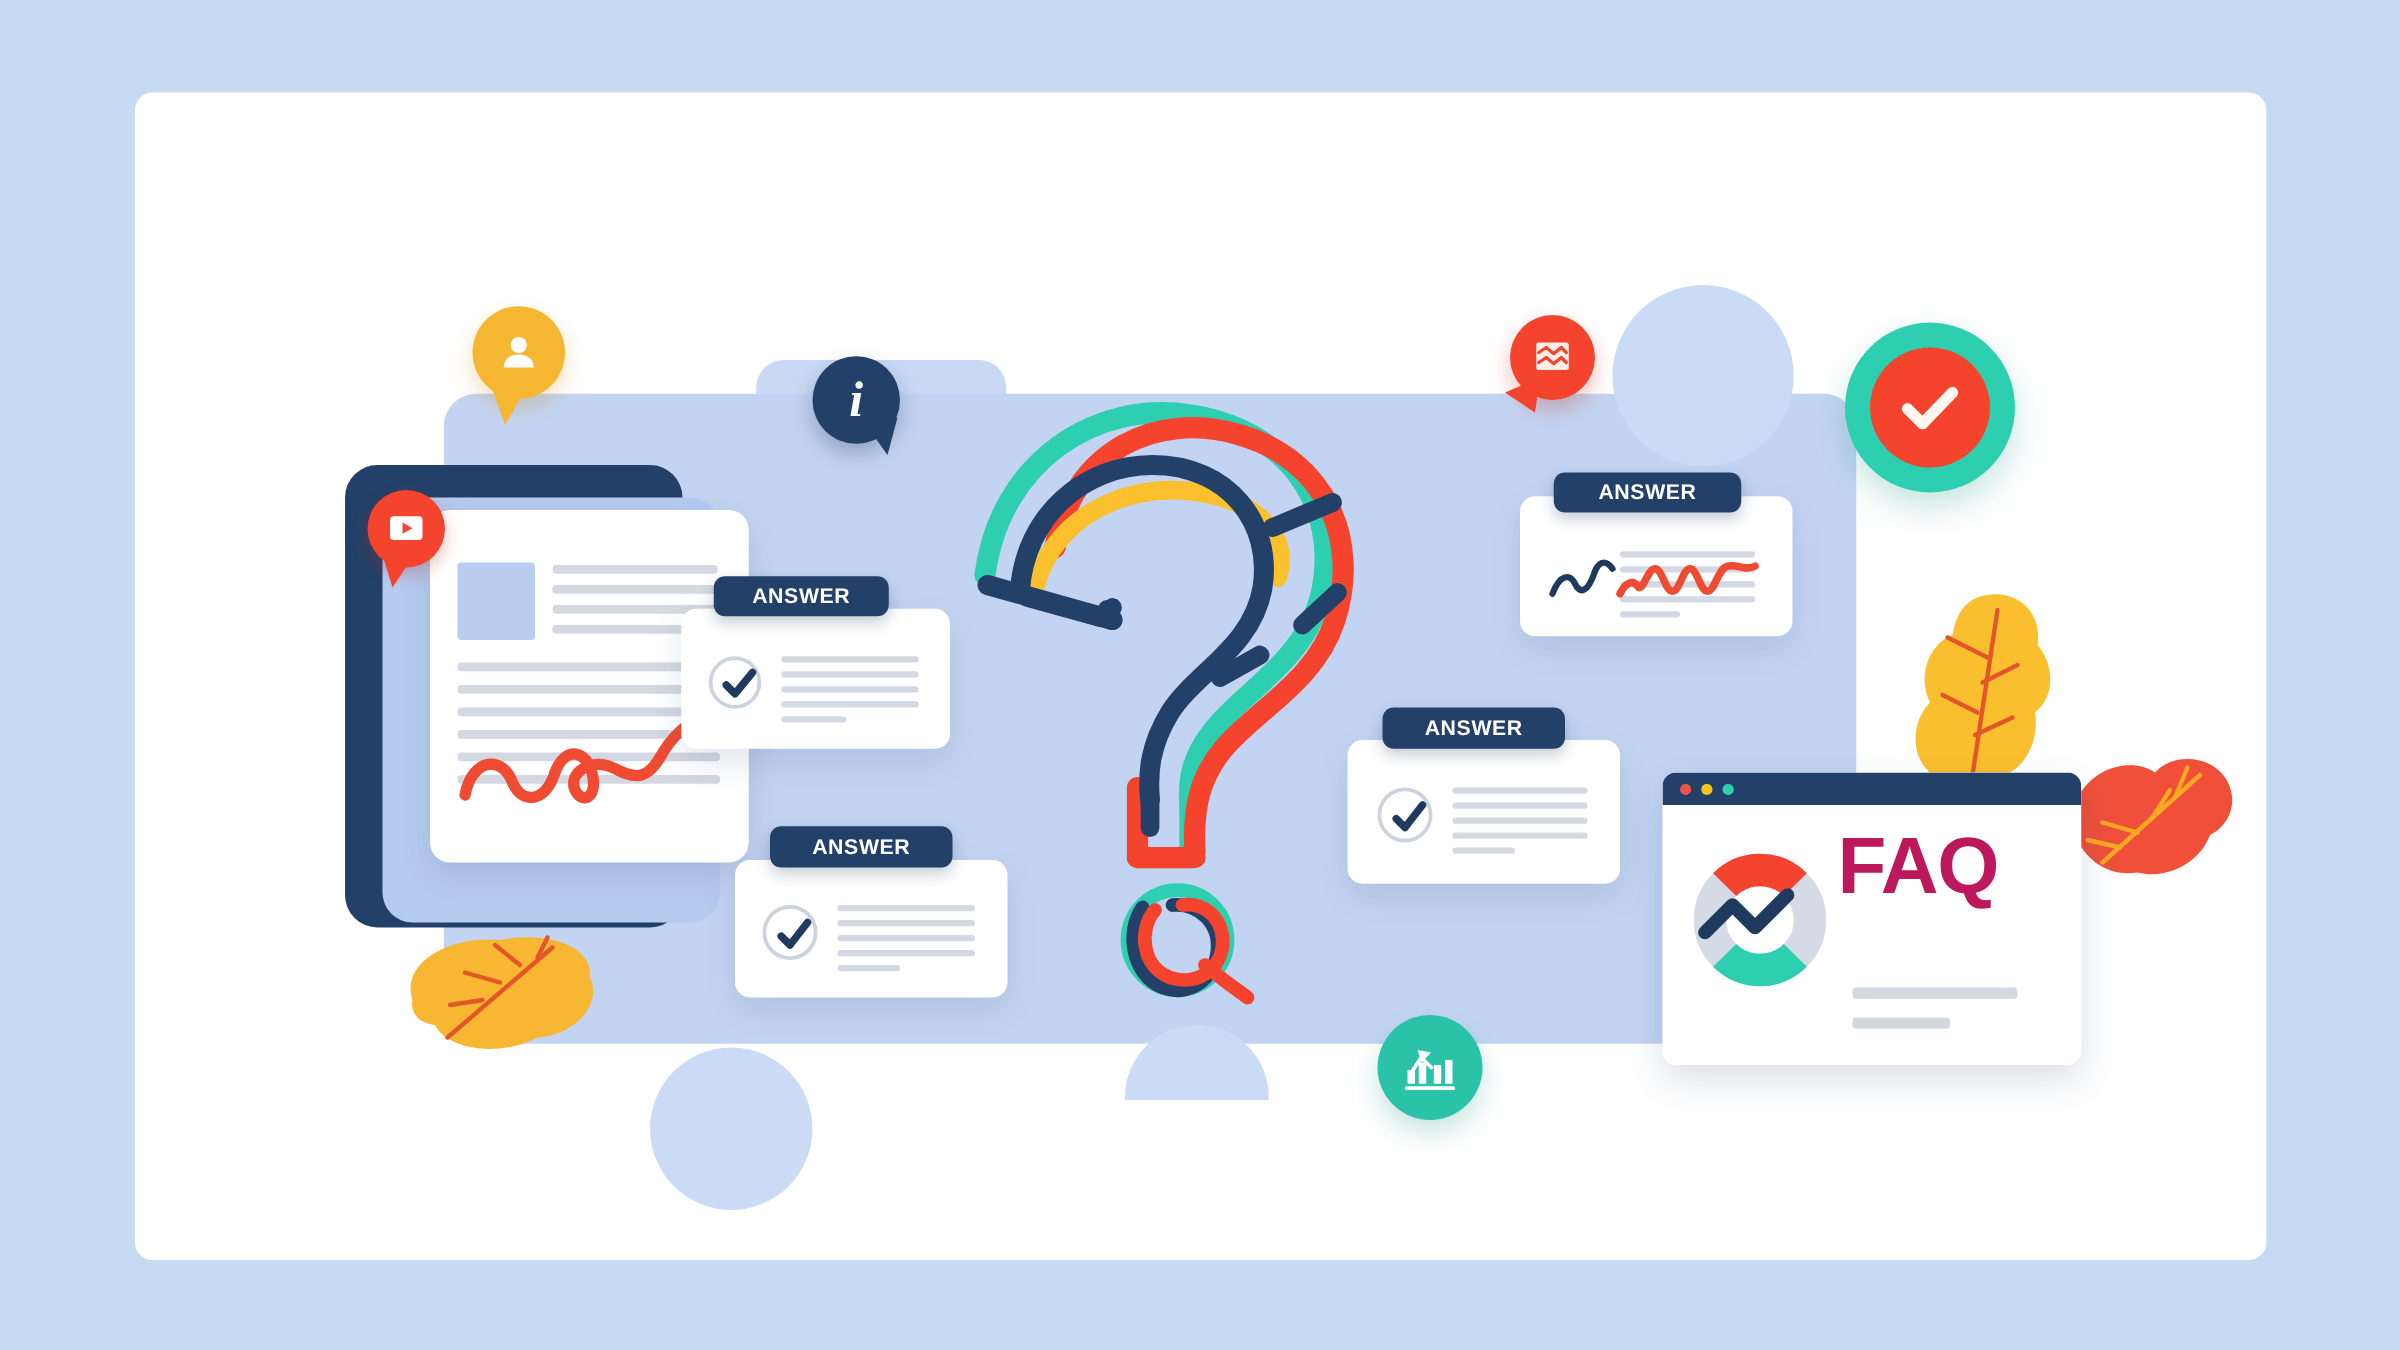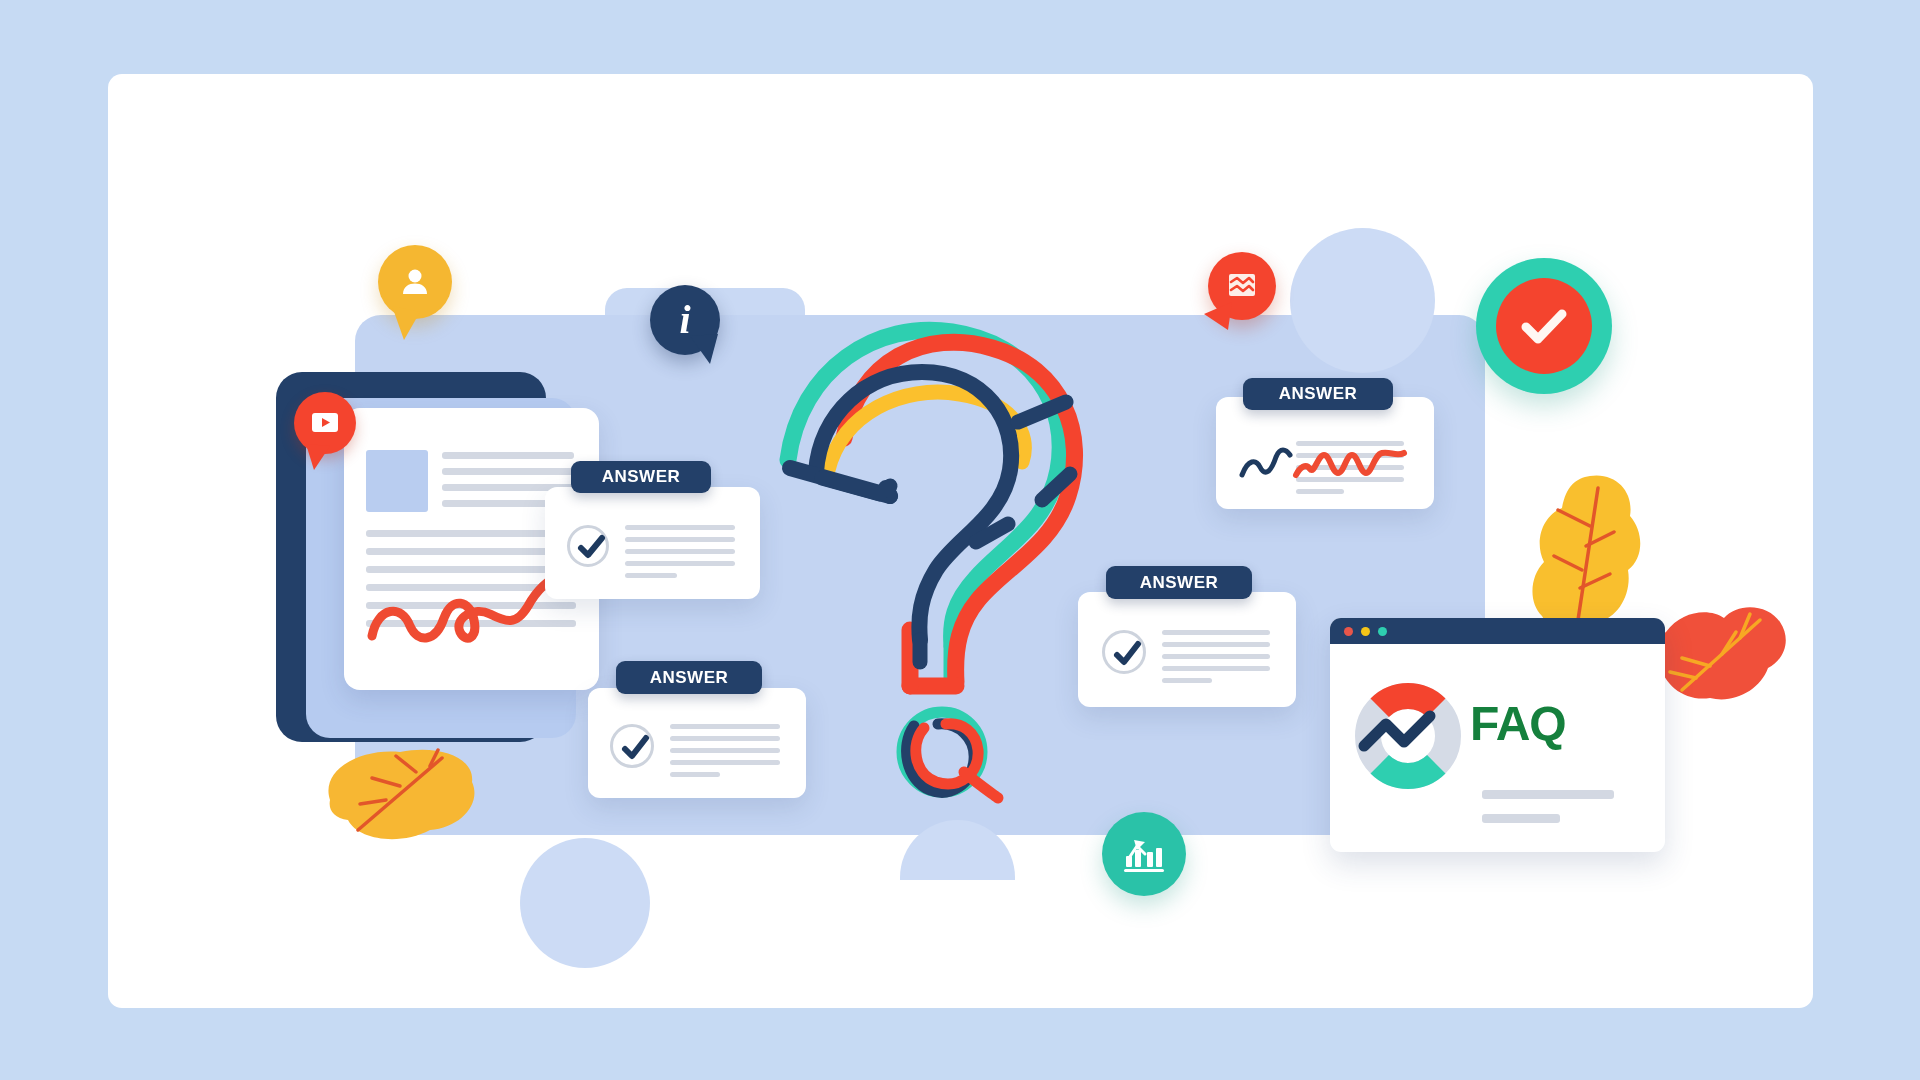--- a/index.html
+++ b/index.html
@@ -149,24 +149,24 @@
   }
   .faq-bar {
     position: absolute;
     left: 0; top: 0;
     width: 335px; height: 26px;
     background: #234069;
   }
   .dot { position: absolute; top: 9px; width: 9px; height: 9px; border-radius: 50%; }
   .faq-text {
     position: absolute;
-    left: 1470px; top: 700px;
-    font-size: 48px;
+    left: 1470px; top: 660px;
+    font-size: 64px;
     font-weight: bold;
-    color: #15803d;
+    color: #be185d;
     letter-spacing: -1px;
     line-height: 1;
   }
   svg { display: block; overflow: visible; }
 </style>
 </head>
 <body>
 
 <div id="stage">
 

